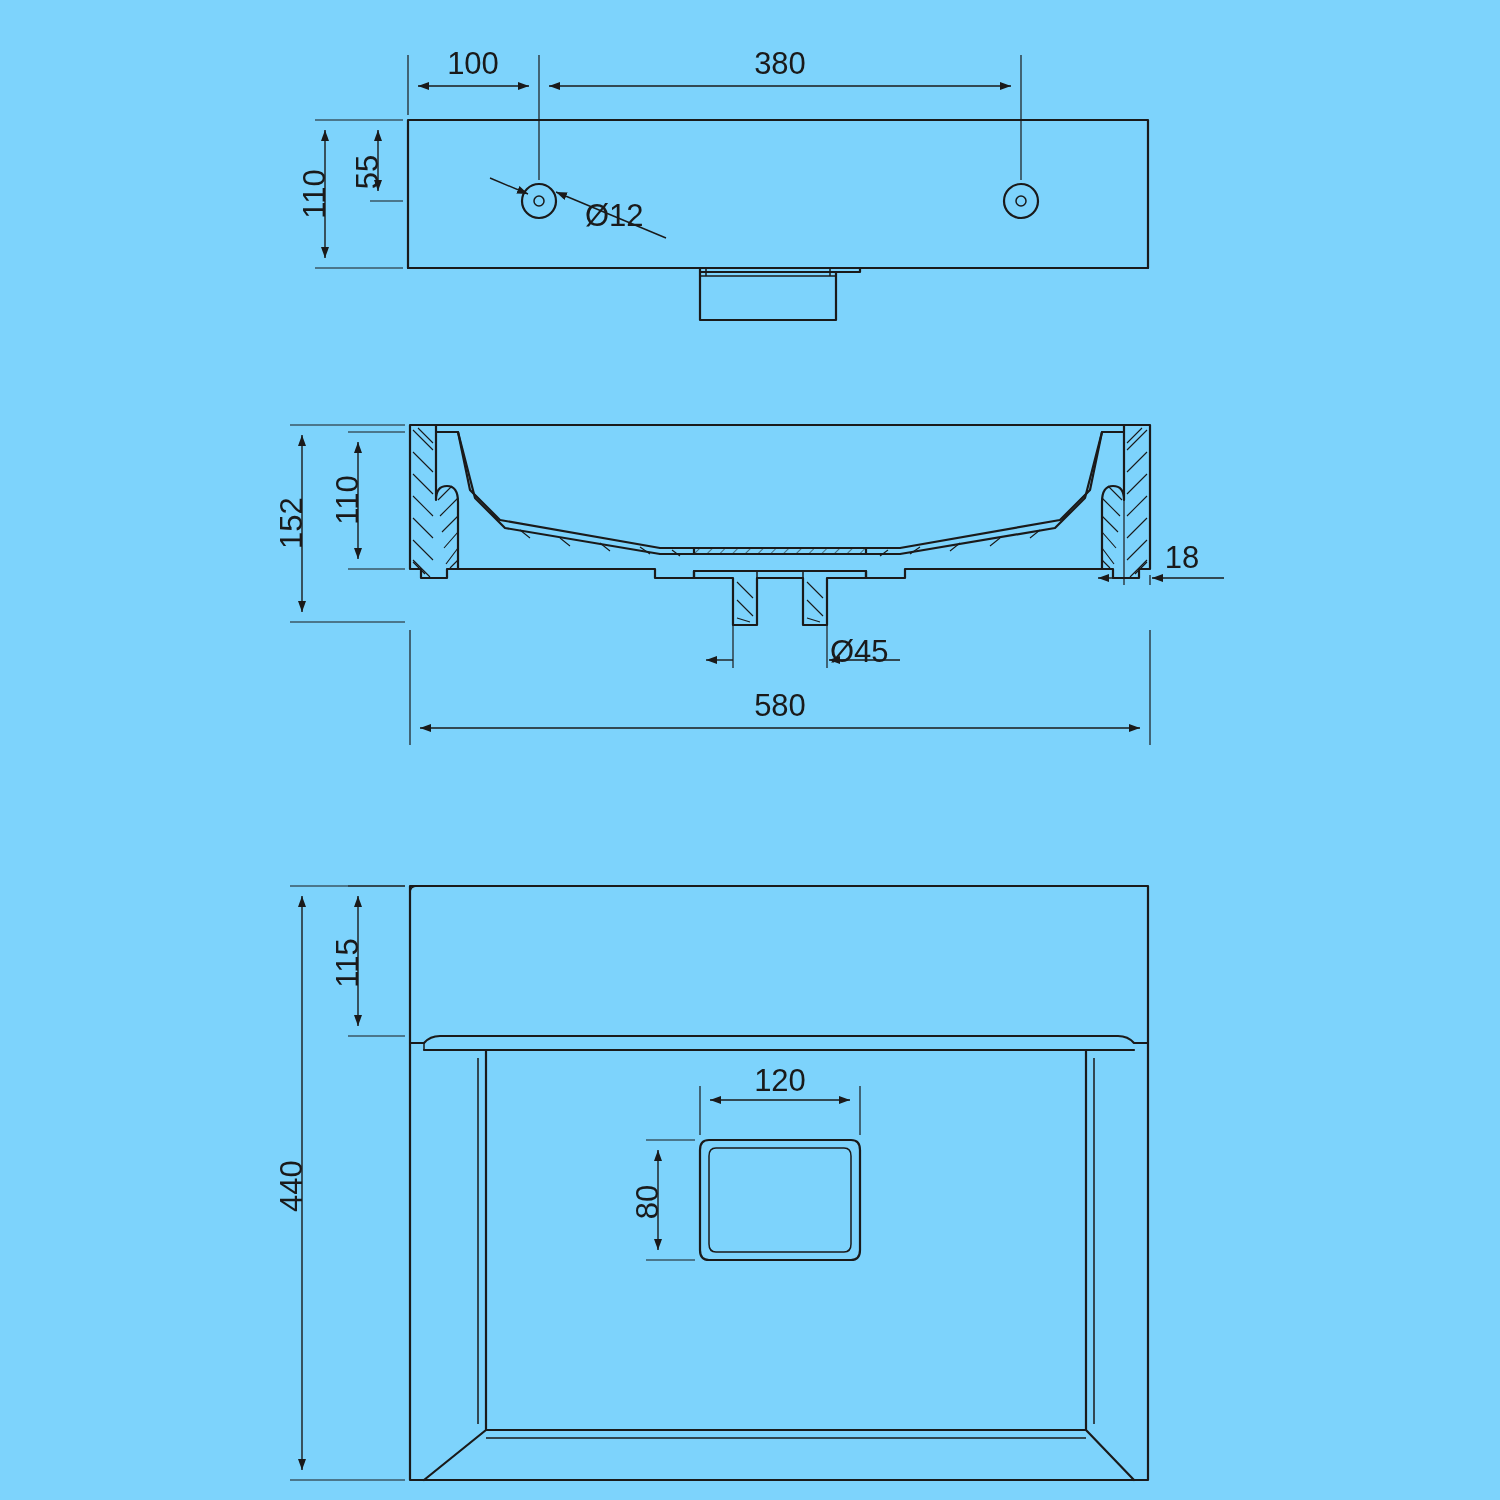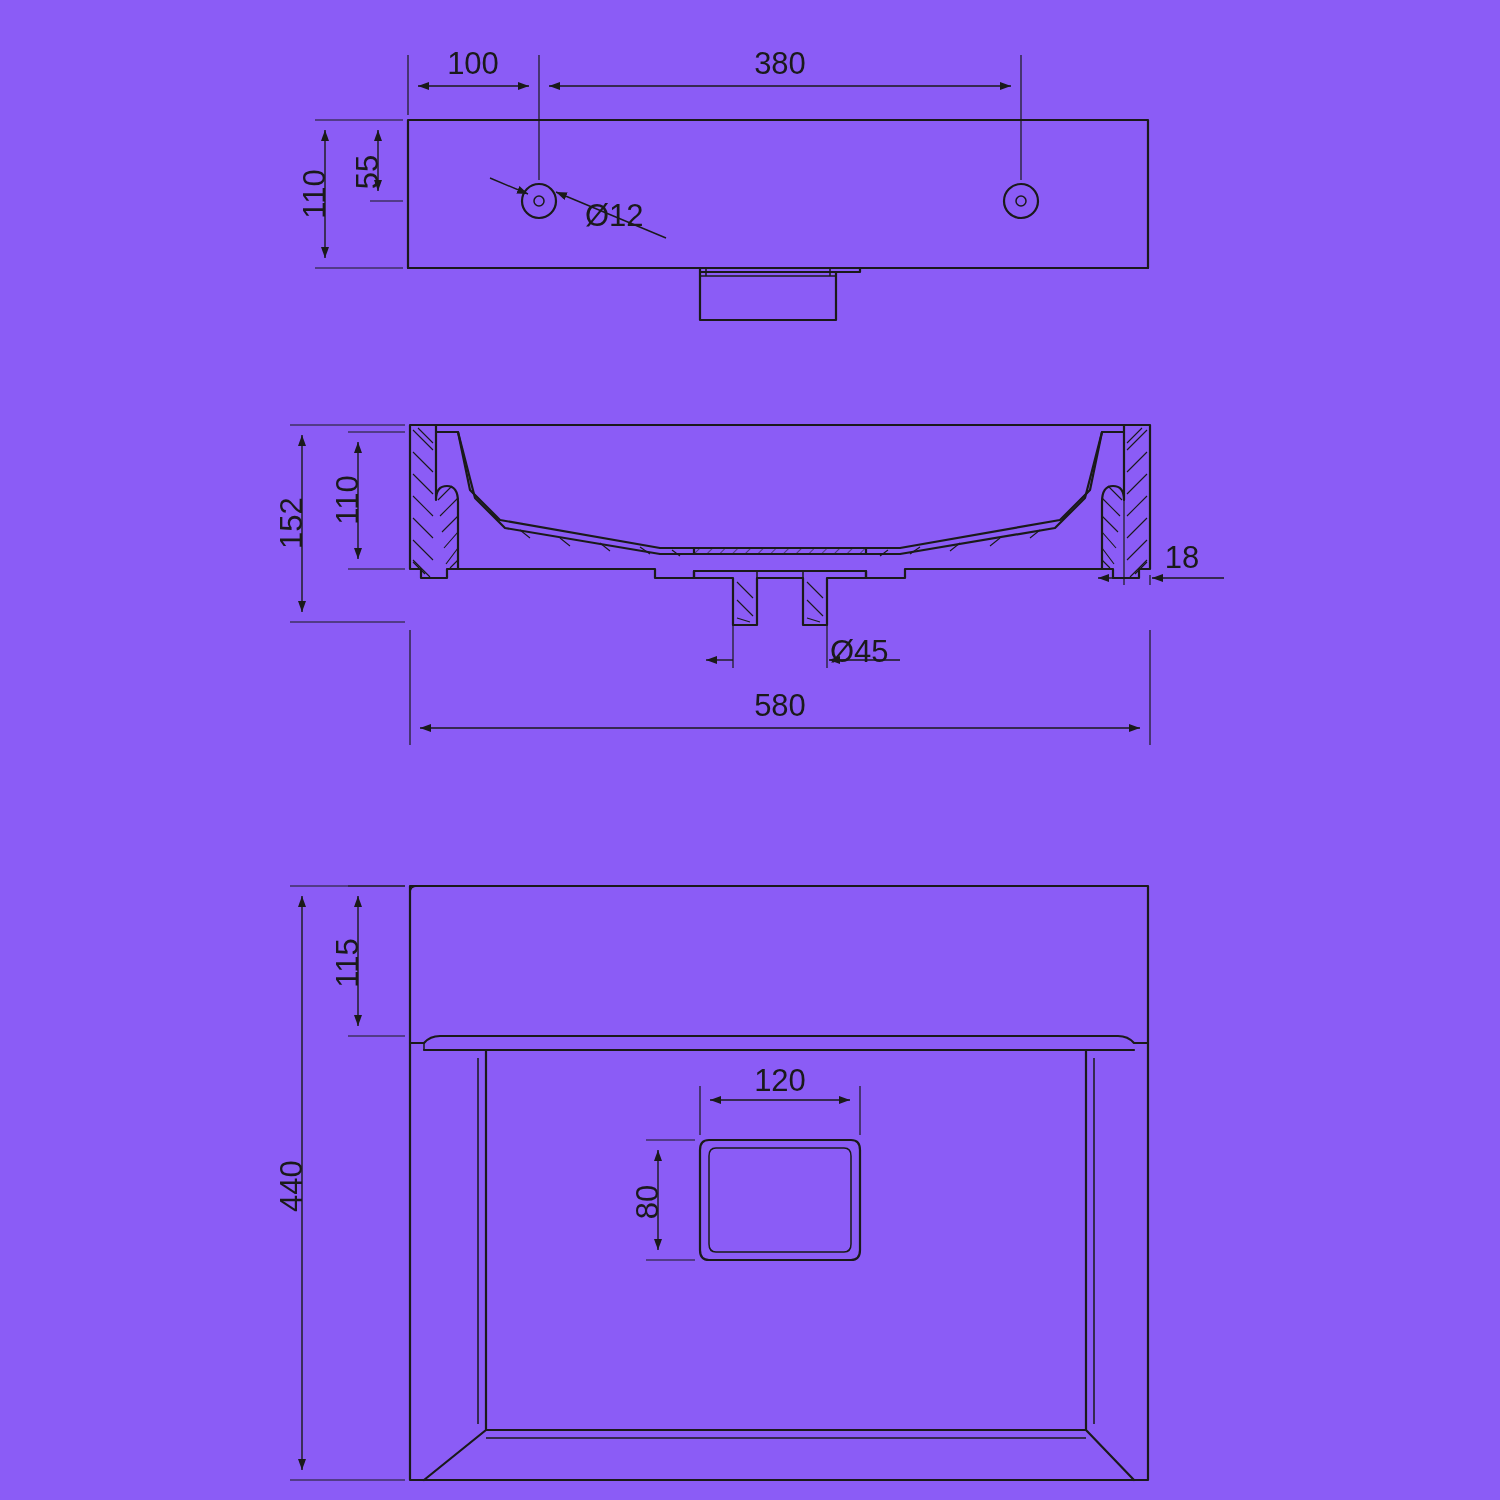--- a/index.html
+++ b/index.html
@@ -7,21 +7,21 @@
     padding: 0;
     background: #ffffff;
   }
   body {
     font-family: "Liberation Sans", sans-serif;
   }
   #sheet {
     position: relative;
     width: 1500px;
     height: 1500px;
-    background: #8b5cf6;
+    background: #7dd3fc;
     overflow: hidden;
   }
   #sheet svg {
     position: absolute;
     top: 0;
     left: 0;
     width: 1500px;
     height: 1500px;
   }
   .dimtext {

